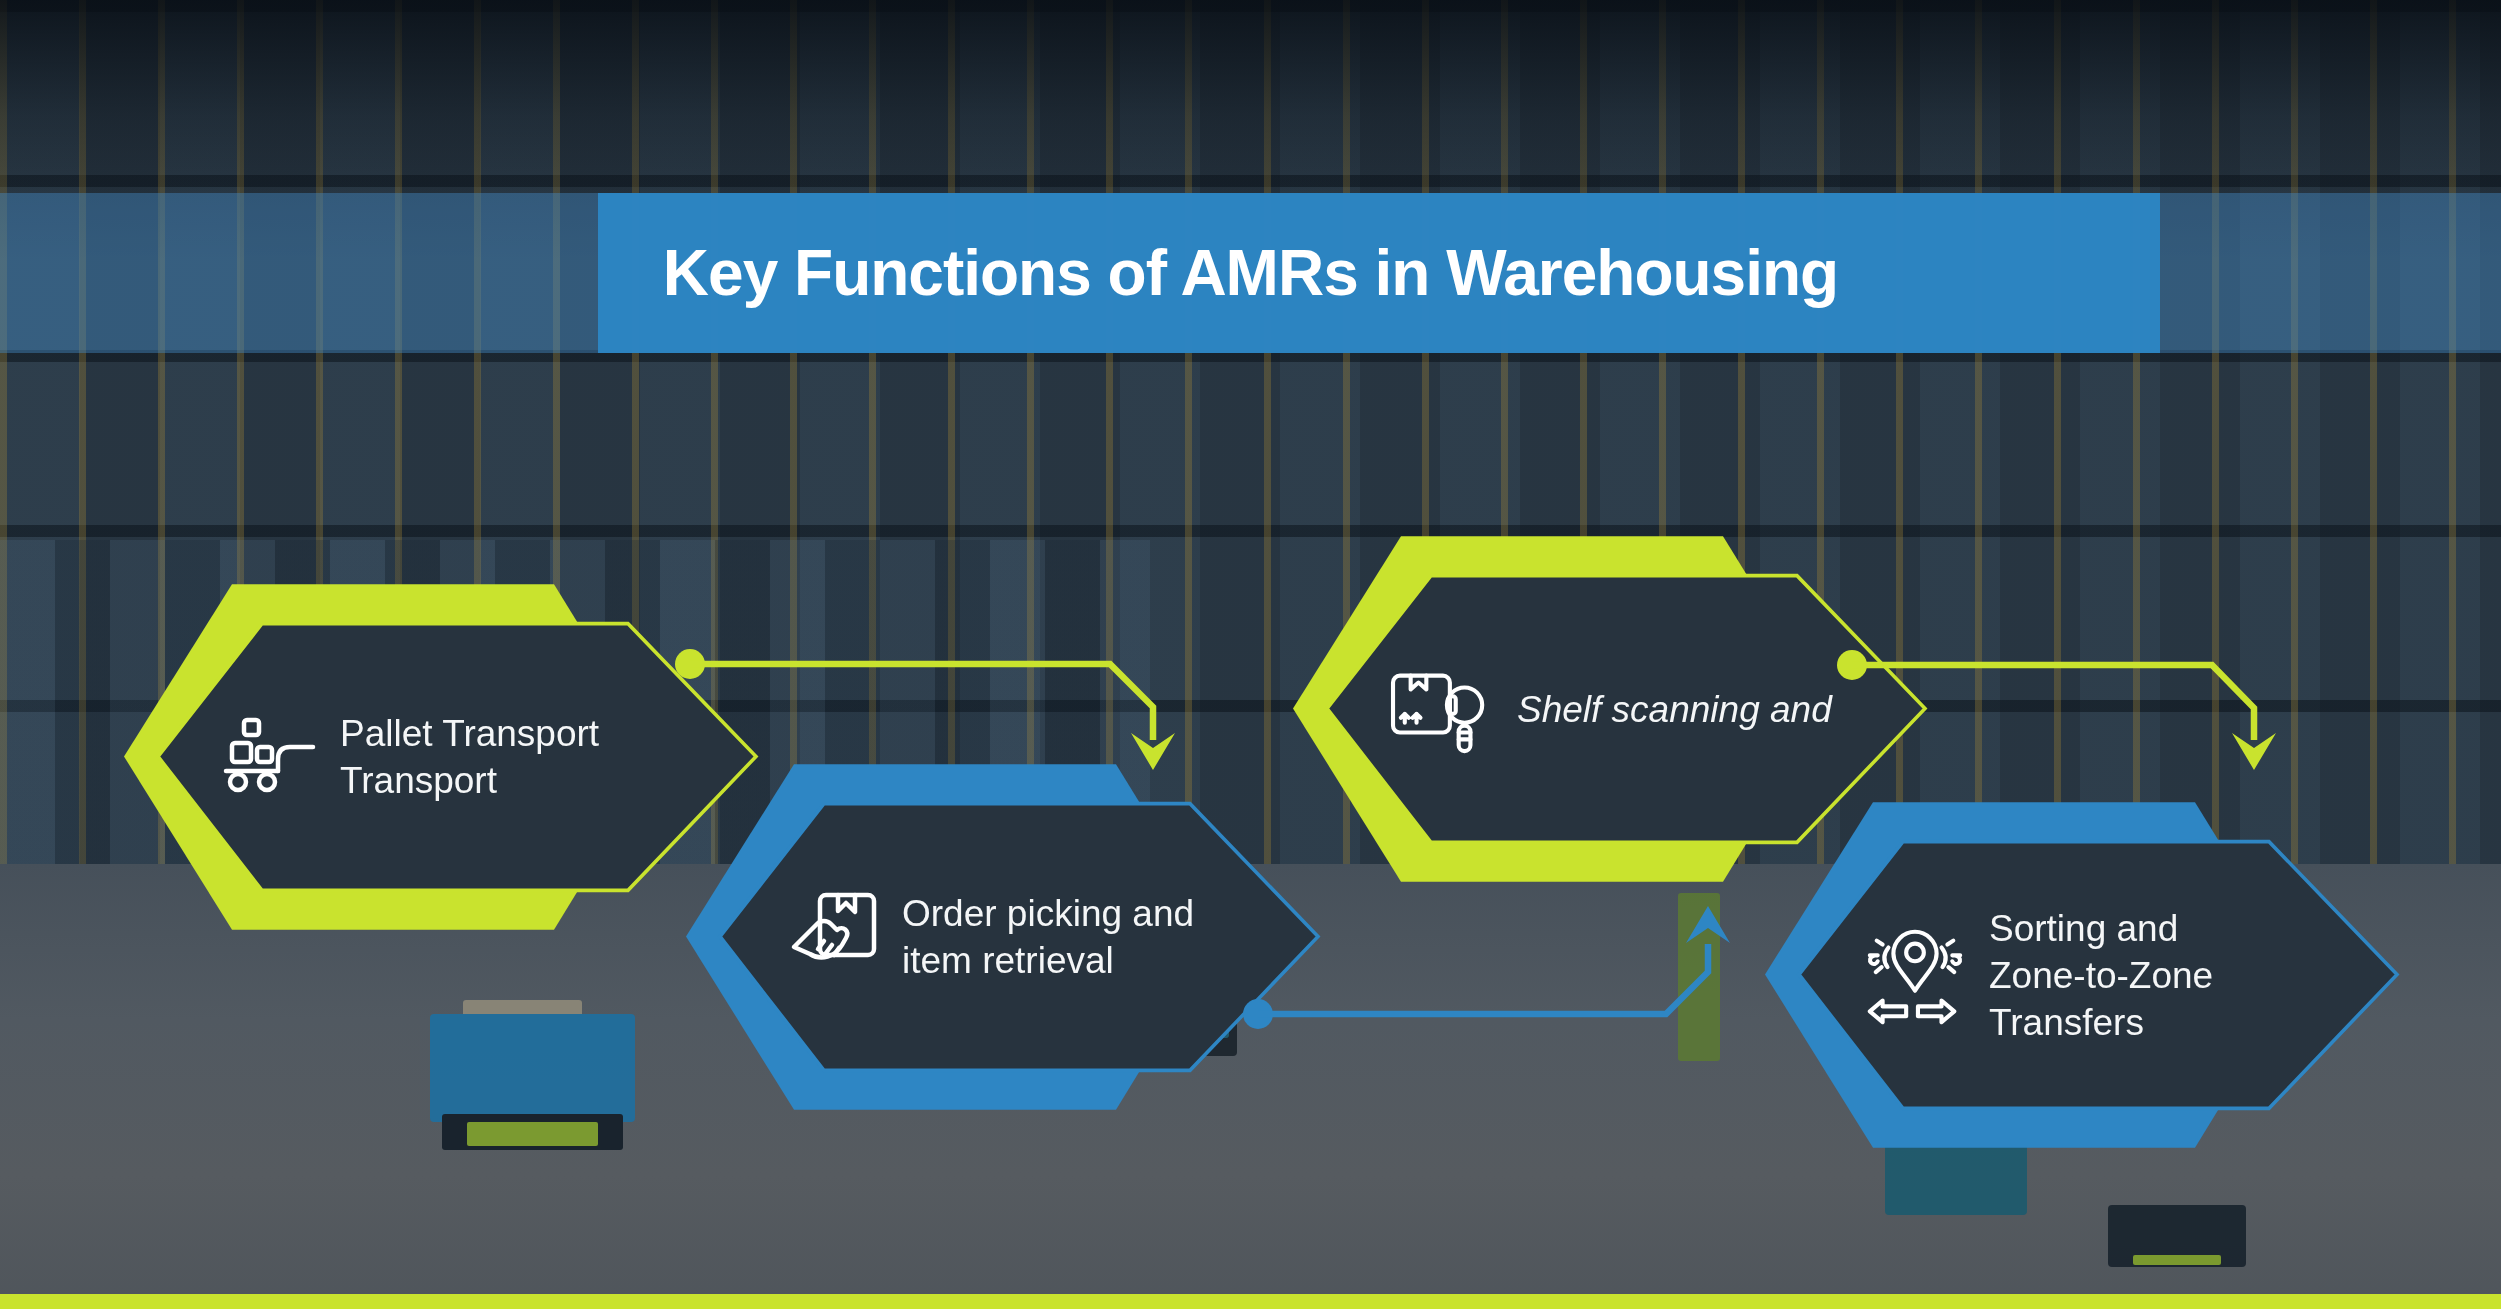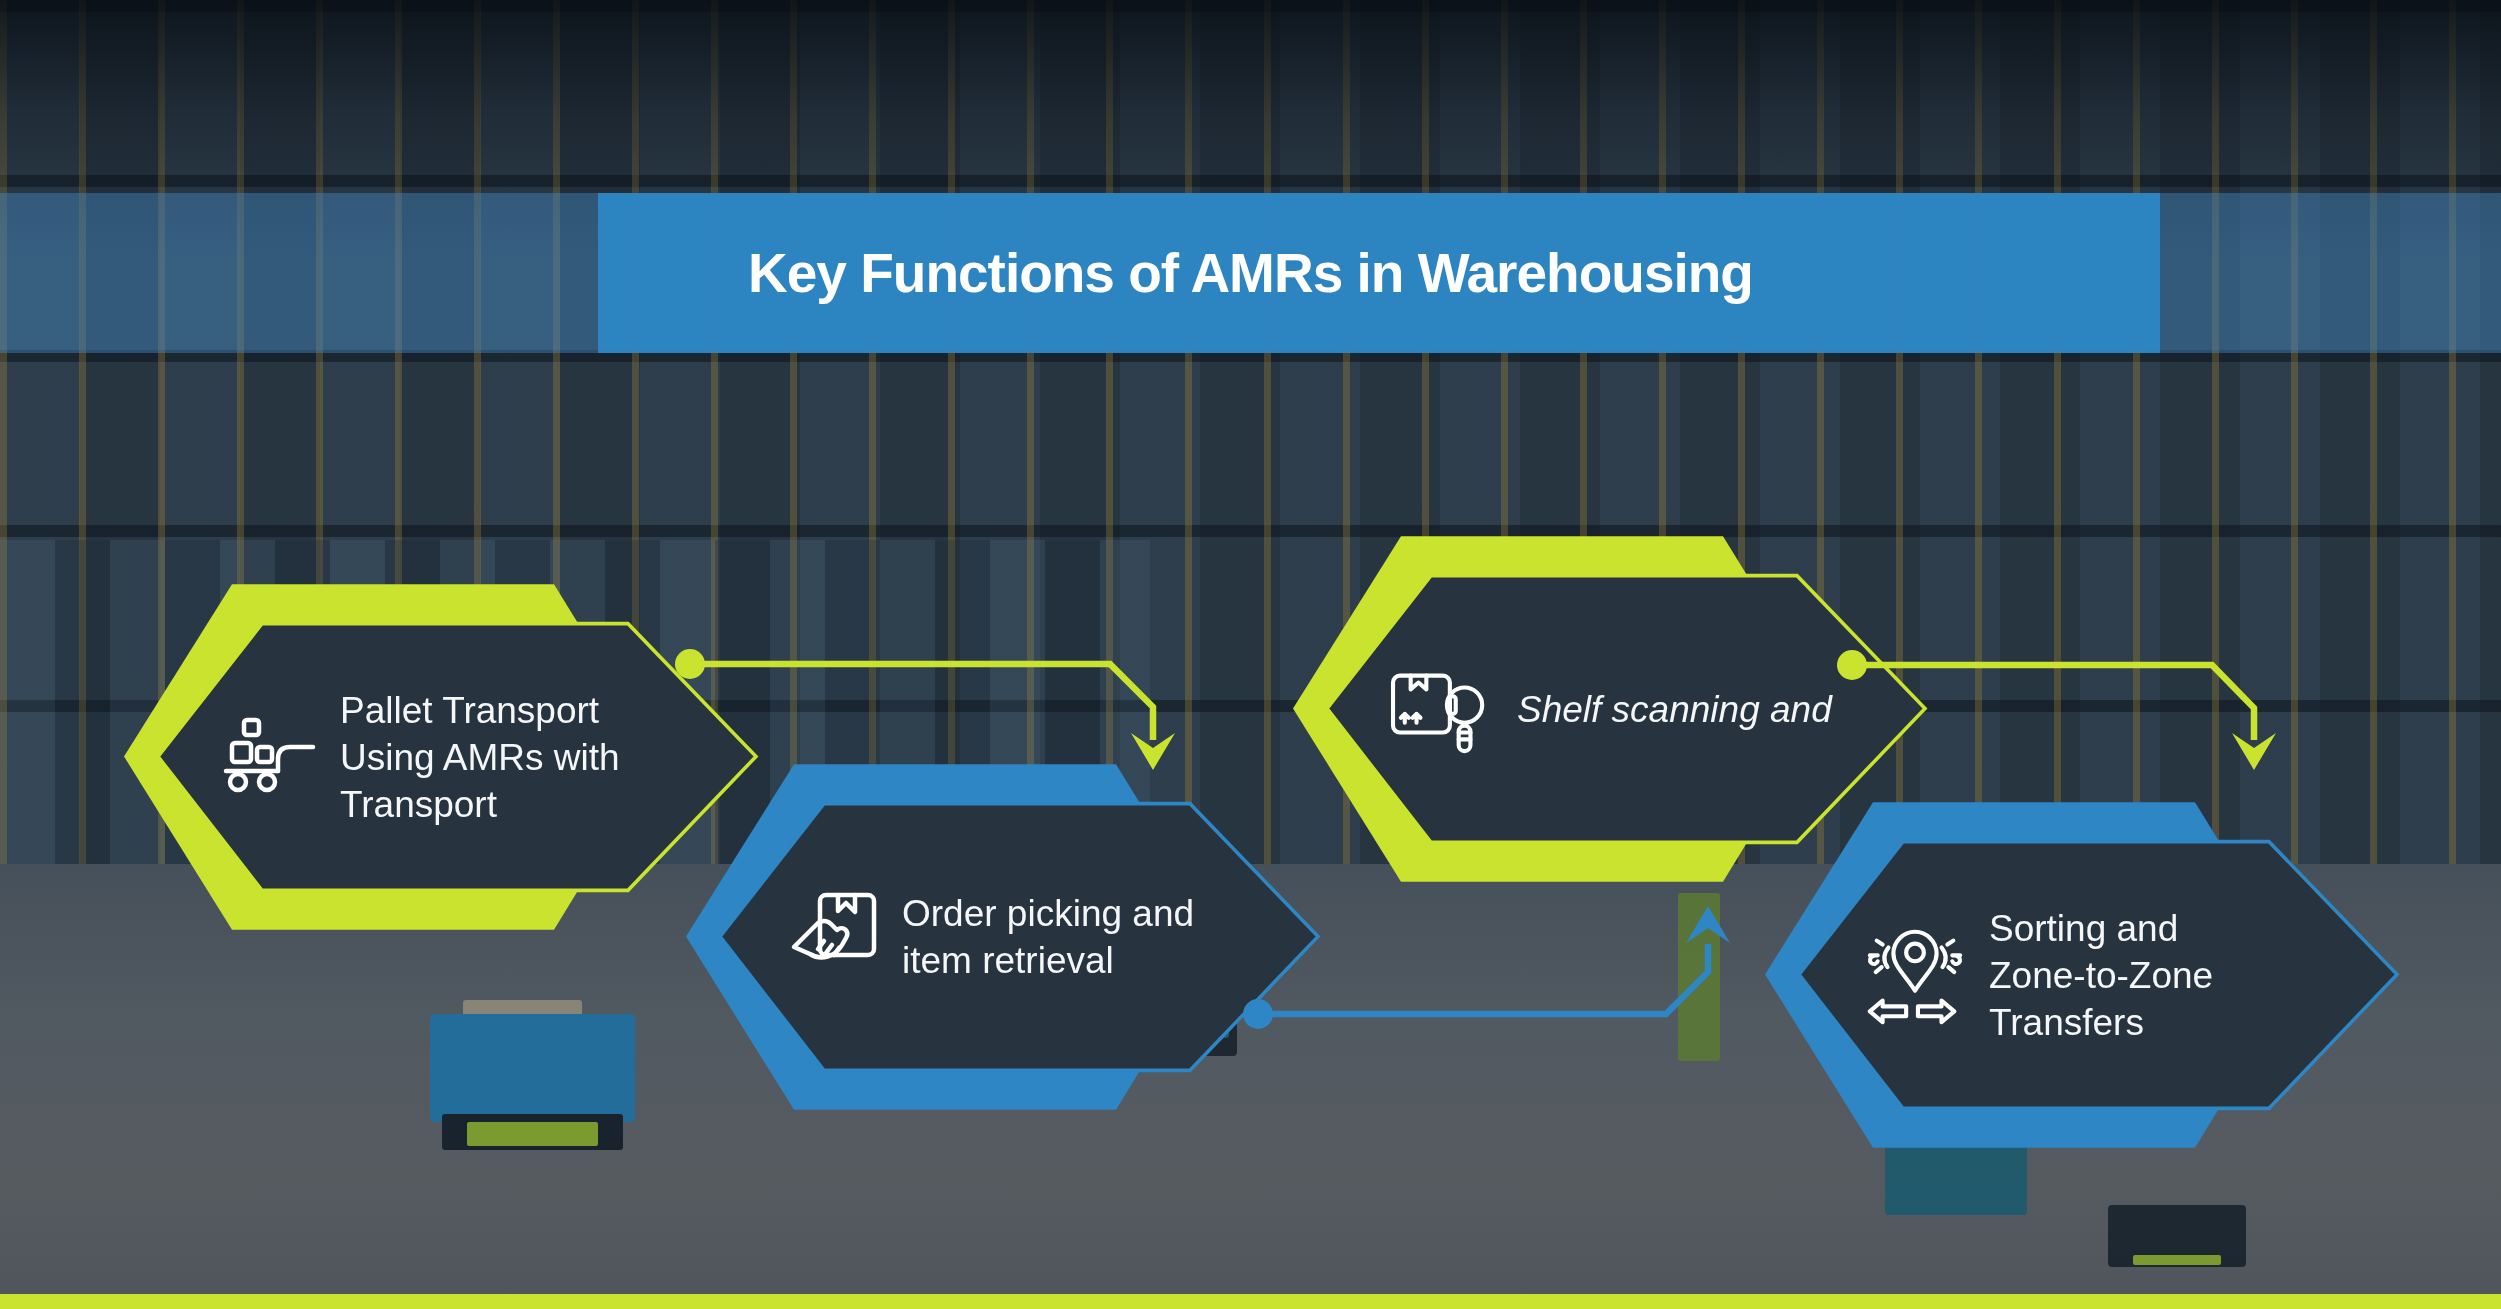--- a/index.html
+++ b/index.html
@@ -49,21 +49,21 @@
   }
   .title-box{
     position:absolute;left:598px;top:193px;width:1562px;height:160px;
     background:rgba(44,133,195,.97);
   }
   .title-wrap{
     position:absolute;left:0;top:193px;width:2501px;height:160px;
     display:flex;align-items:center;justify-content:center;
   }
   .title-text{
-    color:#ffffff;font-size:55px;font-weight:bold;letter-spacing:-1px;
+    color:#ffffff;font-size:64px;font-weight:bold;letter-spacing:-1px;
   }
   
   .card{position:absolute;width:640px;height:358px;}
   .card svg.hexes{position:absolute;left:0;top:0;width:640px;height:358px;}
   .card .content{
     position:absolute;left:34px;right:8px;top:48px;bottom:48px;
     display:flex;align-items:center;justify-content:flex-start;
     padding-left:62px;gap:20px;
   }
   .card .icon{flex:0 0 auto;}
@@ -124,21 +124,20 @@
       <rect x="12" y="36" width="19" height="19" rx="3"></rect>
       <rect x="37" y="40" width="15" height="15" rx="3"></rect>
       <rect x="24" y="13" width="15" height="15" rx="3"></rect>
       <path d="M6,64 H58"></path>
       <circle cx="18" cy="75" r="8"></circle>
       <circle cx="47" cy="75" r="8"></circle>
       <path d="M58,64 V52 Q58,40 70,40 H93"></path>
     </svg>
     <div class="label">
       <span>Pallet Transport</span>
-      <span>Using AMRs with</span>
       <span>Transport</span>
     </div>
   </div>
 </div>
 
 <div class="card c2">
   <svg class="hexes" viewBox="0 0 640 345" preserveAspectRatio="none">
     <path d="M0,172 L108,6 L430,6 L536,172 L430,339 L108,339 Z" fill="#2e86c4"></path>
     <path stroke-width="3.5" d="M34,172 L138,44 L504,44 L632,172 L504,301 L138,301 Z" fill="#27333e" stroke="#2e86c4"></path>
   </svg>

